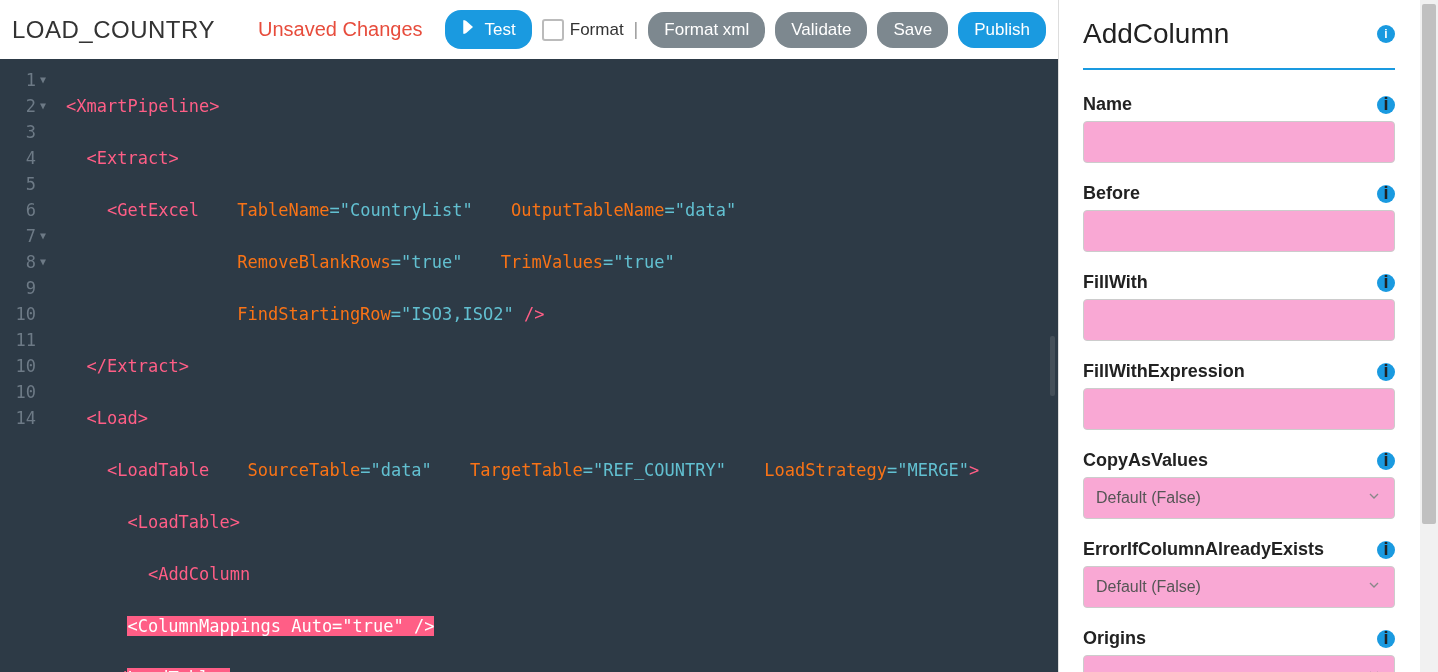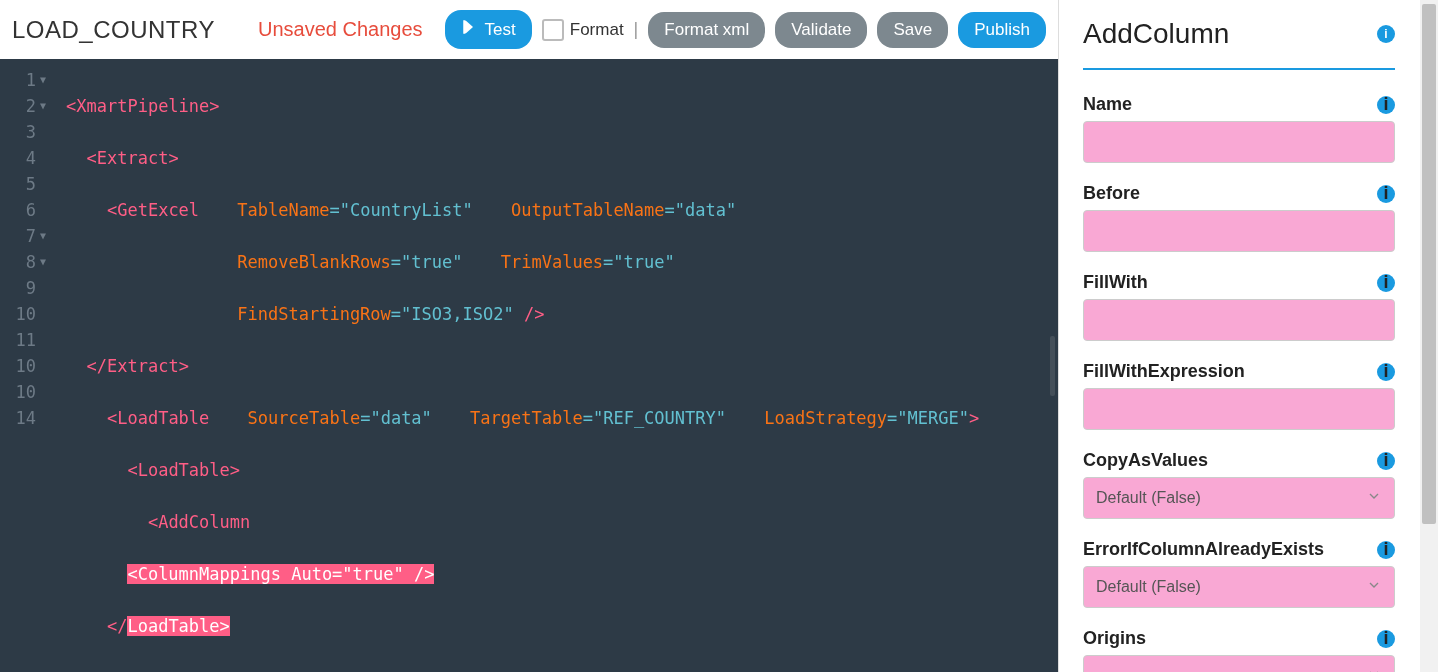--- a/index.html
+++ b/index.html
@@ -148,20 +148,21 @@
           <span class="fold">&nbsp;</span>
         </div>
       </div>
     <div class="code">
 <div class="row"><span class="t-lt">&lt;</span><span class="t-tag">XmartPipeline</span><span class="t-lt">&gt;</span></div>
 <div class="row">  <span class="t-lt">&lt;</span><span class="t-tag">Extract</span><span class="t-lt">&gt;</span></div>
 <div class="row">    <span class="t-lt">&lt;</span><span class="t-tag">GetExcel</span> <span class="t-attr">TableName</span><span class="t-eq">=</span><span class="t-str">"CountryList"</span> <span class="t-attr">OutputTableName</span><span class="t-eq">=</span><span class="t-str">"data"</span></div>
 <div class="row">              <span class="t-attr">RemoveBlankRows</span><span class="t-eq">=</span><span class="t-str">"true"</span> <span class="t-attr">TrimValues</span><span class="t-eq">=</span><span class="t-str">"true"</span></div>
 <div class="row">              <span class="t-attr">FindStartingRow</span><span class="t-eq">=</span><span class="t-str">"ISO3,ISO2"</span><span class="t-lt"> /&gt;</span></div>
 <div class="row">  <span class="t-lt">&lt;/</span><span class="t-tag">Extract</span><span class="t-lt">&gt;</span></div>
+<div class="row">  <span class="t-lt">&lt;</span><span class="t-tag">Load</span><span class="t-lt">&gt;</span></div>
 <div class="row">    <span class="t-lt">&lt;</span><span class="t-tag">LoadTable</span> <span class="t-attr">SourceTable</span><span class="t-eq">=</span><span class="t-str">"data"</span> <span class="t-attr">TargetTable</span><span class="t-eq">=</span><span class="t-str">"REF_COUNTRY"</span> <span class="t-attr">LoadStrategy</span><span class="t-eq">=</span><span class="t-str">"MERGE"</span><span class="t-lt">&gt;</span></div>
 <div class="row">      <span class="t-lt">&lt;</span><span class="t-tag">LoadTable</span><span class="t-lt">&gt;</span></div>
 <div class="row">        <span class="t-lt">&lt;</span><span class="t-tag">AddColumn</span></div>
 <div class="row">      <span class="t-err">&lt;ColumnMappings Auto="true" /&gt;</span></div>
 <div class="row">    <span class="t-lt">&lt;/</span><span class="t-err">LoadTable&gt;</span></div>
 
 
     </div>
     <div class="gutter-right"></div>
   </div>

